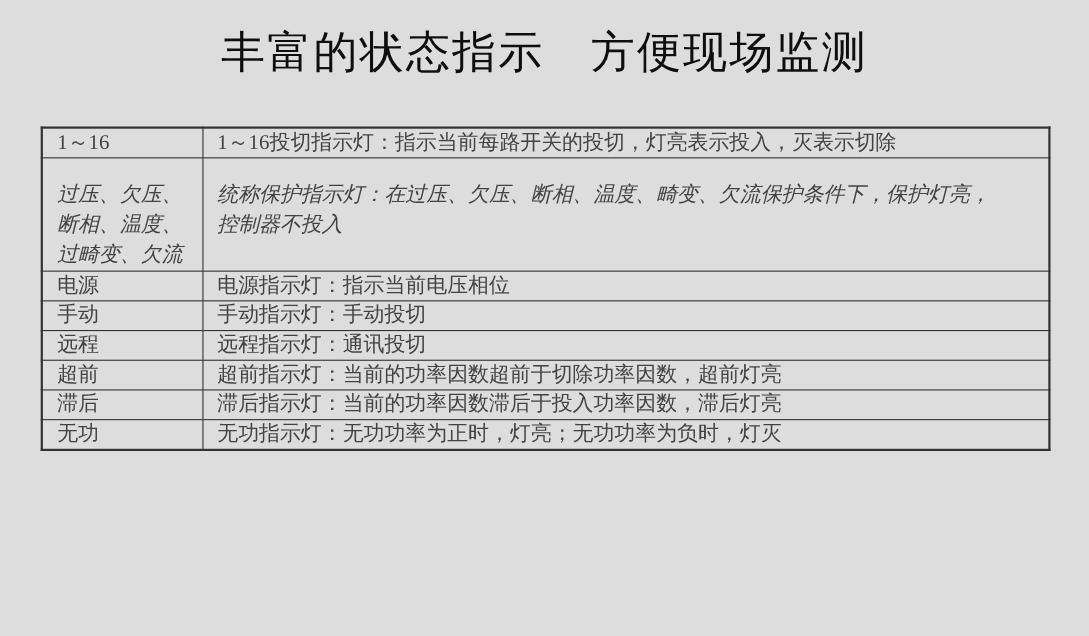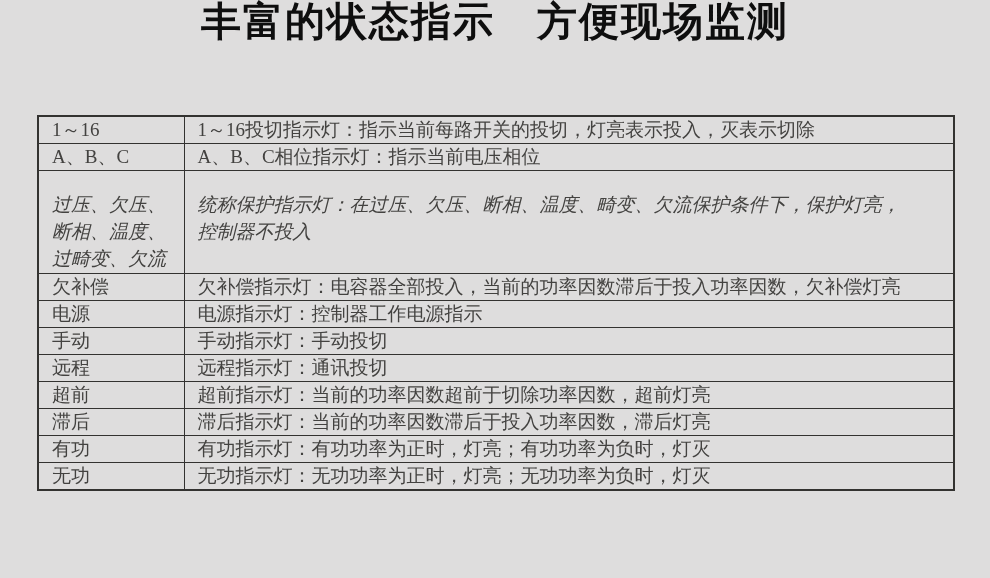--- a/index.html
+++ b/index.html
@@ -13,23 +13,24 @@
     overflow: hidden;
     font-family: "Liberation Serif", "DejaVu Serif", serif;
   }
   .page {
     position: relative;
     width: 990px;
     height: 578px;
   }
   .title {
     margin: 0;
+    padding-top: 27px;
     text-align: center;
     font-family: "DejaVu Sans", "Liberation Sans", sans-serif;
-    font-weight: bold;
+    font-weight: normal;
     font-size: 40px;
     line-height: 42px;
     letter-spacing: 2px;
     color: #0e0e0e;
     white-space: nowrap;
   }
   .title-gap {
     display: inline-block;
     width: 42px;
   }
@@ -75,59 +76,47 @@
   <table class="status-table">
     <colgroup>
         <col class="col-label">
         <col class="col-desc">
       </colgroup>
     <tbody>
       <tr>
         <td>1～16</td>
         <td>1～16投切指示灯：指示当前每路开关的投切，灯亮表示投入，灭表示切除</td>
       </tr>
-      <tr>
-        <td>A、B、C</td>
-        <td>A、B、C相位指示灯：指示当前电压相位</td>
-      </tr>
       <tr class="tall-row">
         <td>过压、欠压、
 断相、温度、
 过畸变、欠流</td>
         <td>统称保护指示灯：在过压、欠压、断相、温度、畸变、欠流保护条件下，保护灯亮，
 控制器不投入</td>
       </tr>
       <tr>
-        <td>欠补偿</td>
-        <td>欠补偿指示灯：电容器全部投入，当前的功率因数滞后于投入功率因数，欠补偿灯亮</td>
-      </tr>
-      <tr>
         <td>电源</td>
-        <td>电源指示灯：控制器工作电源指示</td>
+        <td>电源指示灯：指示当前电压相位</td>
       </tr>
       <tr>
         <td>手动</td>
         <td>手动指示灯：手动投切</td>
       </tr>
       <tr>
         <td>远程</td>
         <td>远程指示灯：通讯投切</td>
       </tr>
       <tr>
         <td>超前</td>
         <td>超前指示灯：当前的功率因数超前于切除功率因数，超前灯亮</td>
       </tr>
       <tr>
         <td>滞后</td>
         <td>滞后指示灯：当前的功率因数滞后于投入功率因数，滞后灯亮</td>
       </tr>
       <tr>
-        <td>有功</td>
-        <td>有功指示灯：有功功率为正时，灯亮；有功功率为负时，灯灭</td>
-      </tr>
-      <tr>
         <td>无功</td>
         <td>无功指示灯：无功功率为正时，灯亮；无功功率为负时，灯灭</td>
       </tr>
     </tbody>
   </table>
 
 </div>
 
 </body></html>

